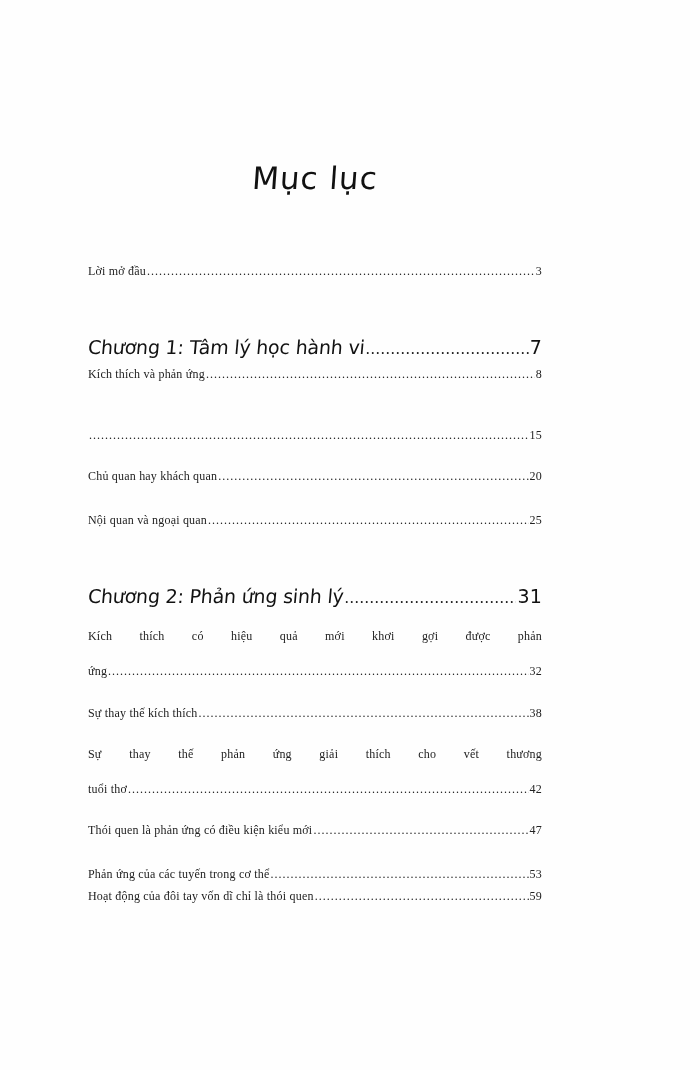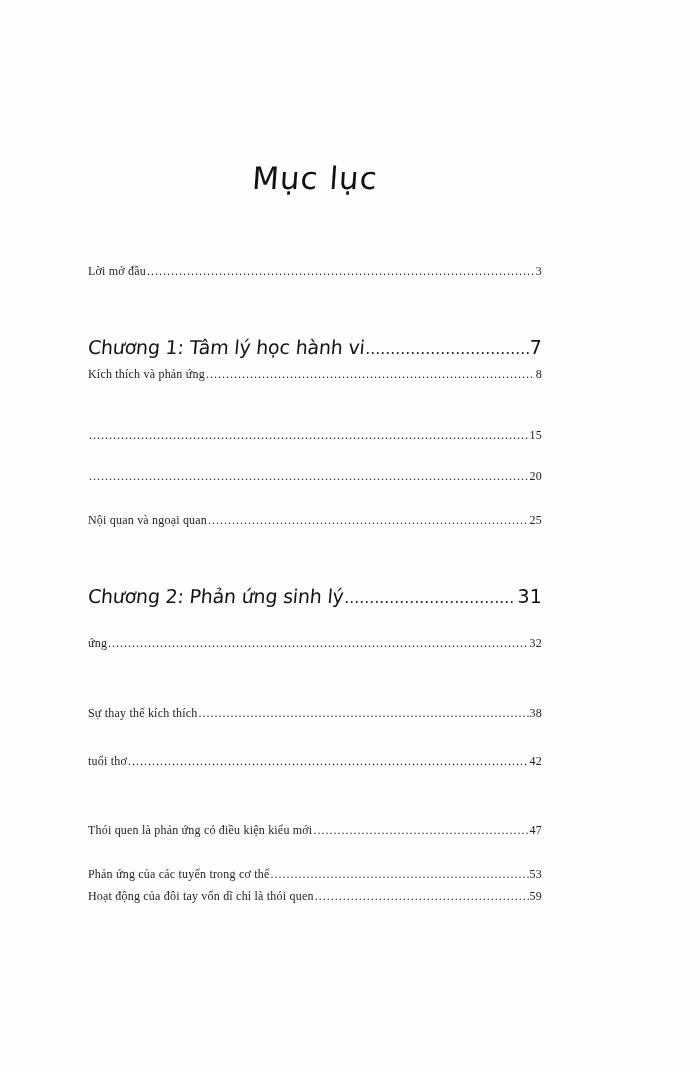--- a/index.html
+++ b/index.html
@@ -130,20 +130,21 @@
 
     <div class="entry" style="top:421px;">
       <div class="line">
         <span class="leader"></span>
         <span class="page-num">15</span>
       </div>
     </div>
 
     <div class="entry" style="top:462px;">
       <div class="line">
+        <span class="label">Chủ quan hay khách quan</span>
         <span class="leader"></span>
         <span class="page-num">20</span>
       </div>
     </div>
 
     <div class="entry" style="top:506px;">
       <div class="line">
         <span class="label">Nội quan và ngoại quan</span>
         <span class="leader"></span>
         <span class="page-num">25</span>
@@ -152,36 +153,38 @@
 
     <div class="entry chapter" style="top:582px;">
       <div class="line">
         <span class="label">Chương 2: Phản ứng sinh lý</span>
         <span class="leader"></span>
         <span class="page-num">31</span>
       </div>
     </div>
 
     <div class="entry" style="top:622px;">
+      <span class="wrap-text">Kích thích có hiệu quả mới khơi gợi được phản</span>
       <div class="line" style="margin-top:7px;">
         <span class="label">ứng</span>
         <span class="leader"></span>
         <span class="page-num">32</span>
       </div>
     </div>
 
     <div class="entry" style="top:699px;">
       <div class="line">
         <span class="label">Sự thay thế kích thích</span>
         <span class="leader"></span>
         <span class="page-num">38</span>
       </div>
     </div>
 
     <div class="entry" style="top:740px;">
+      <span class="wrap-text">Sự thay thế phản ứng giải thích cho vết thương</span>
       <div class="line" style="margin-top:7px;">
         <span class="label">tuổi thơ</span>
         <span class="leader"></span>
         <span class="page-num">42</span>
       </div>
     </div>
 
     <div class="entry" style="top:816px;">
       <div class="line">
         <span class="label">Thói quen là phản ứng có điều kiện kiểu mới</span>

